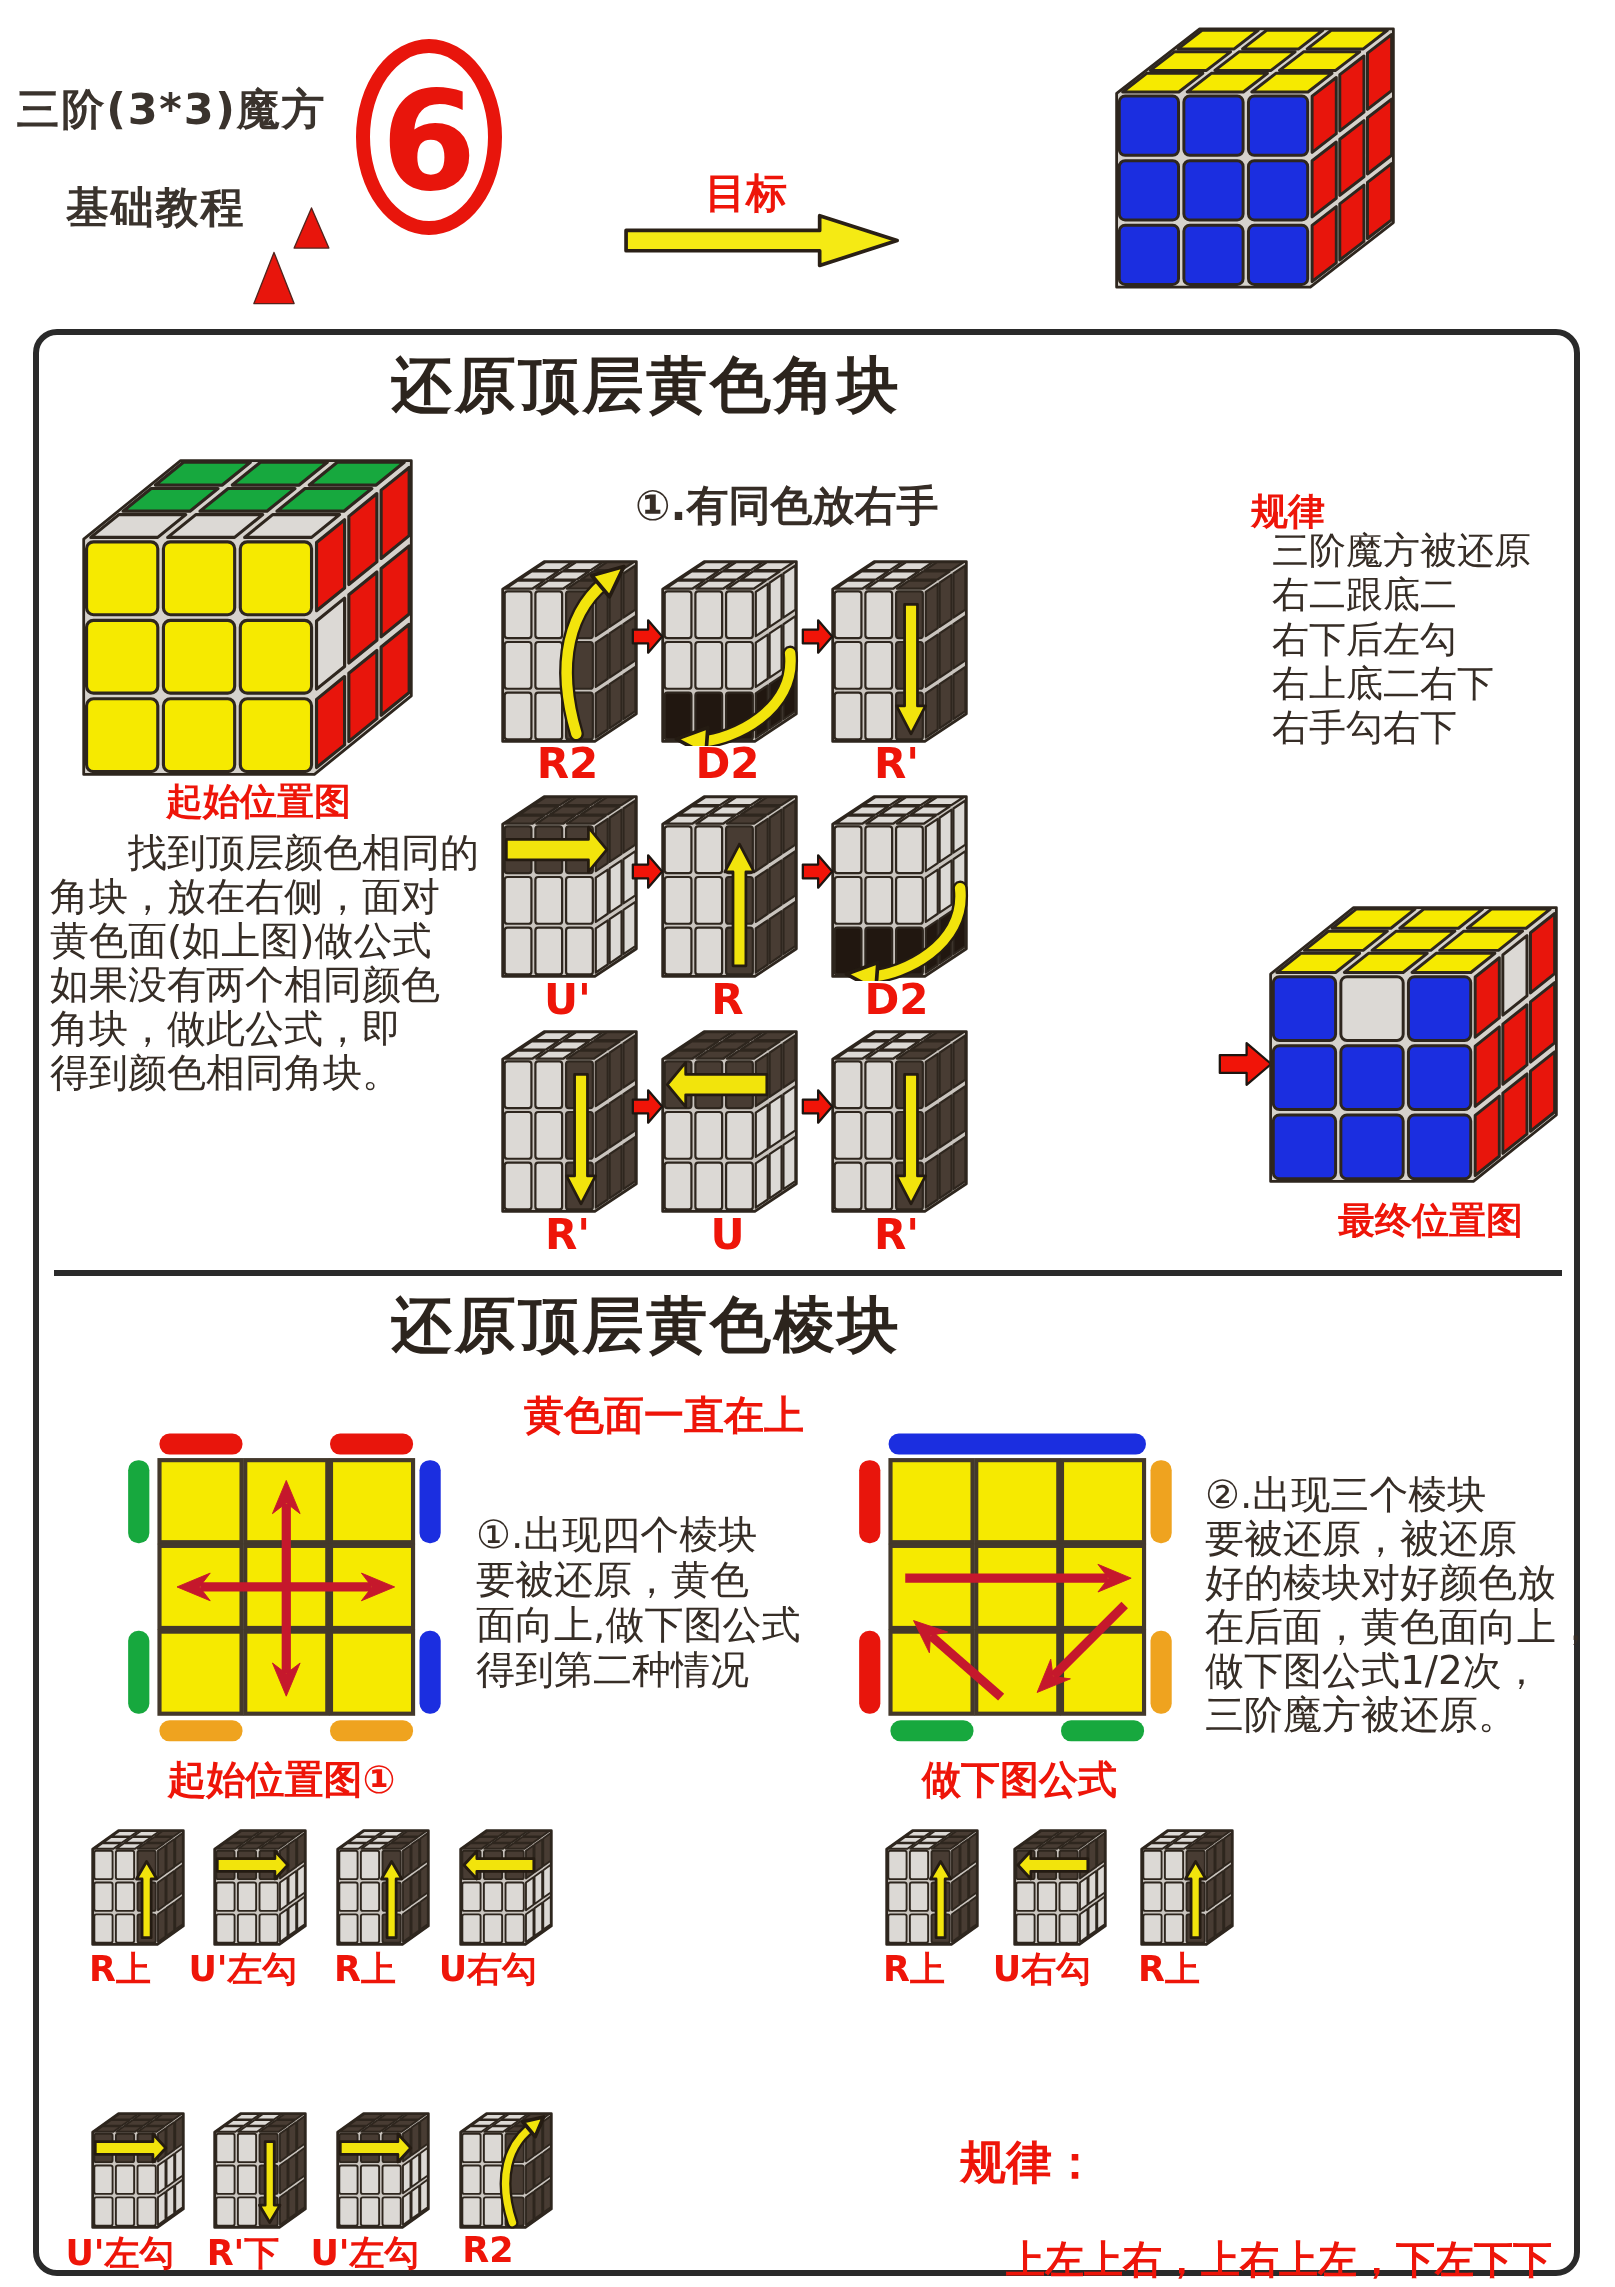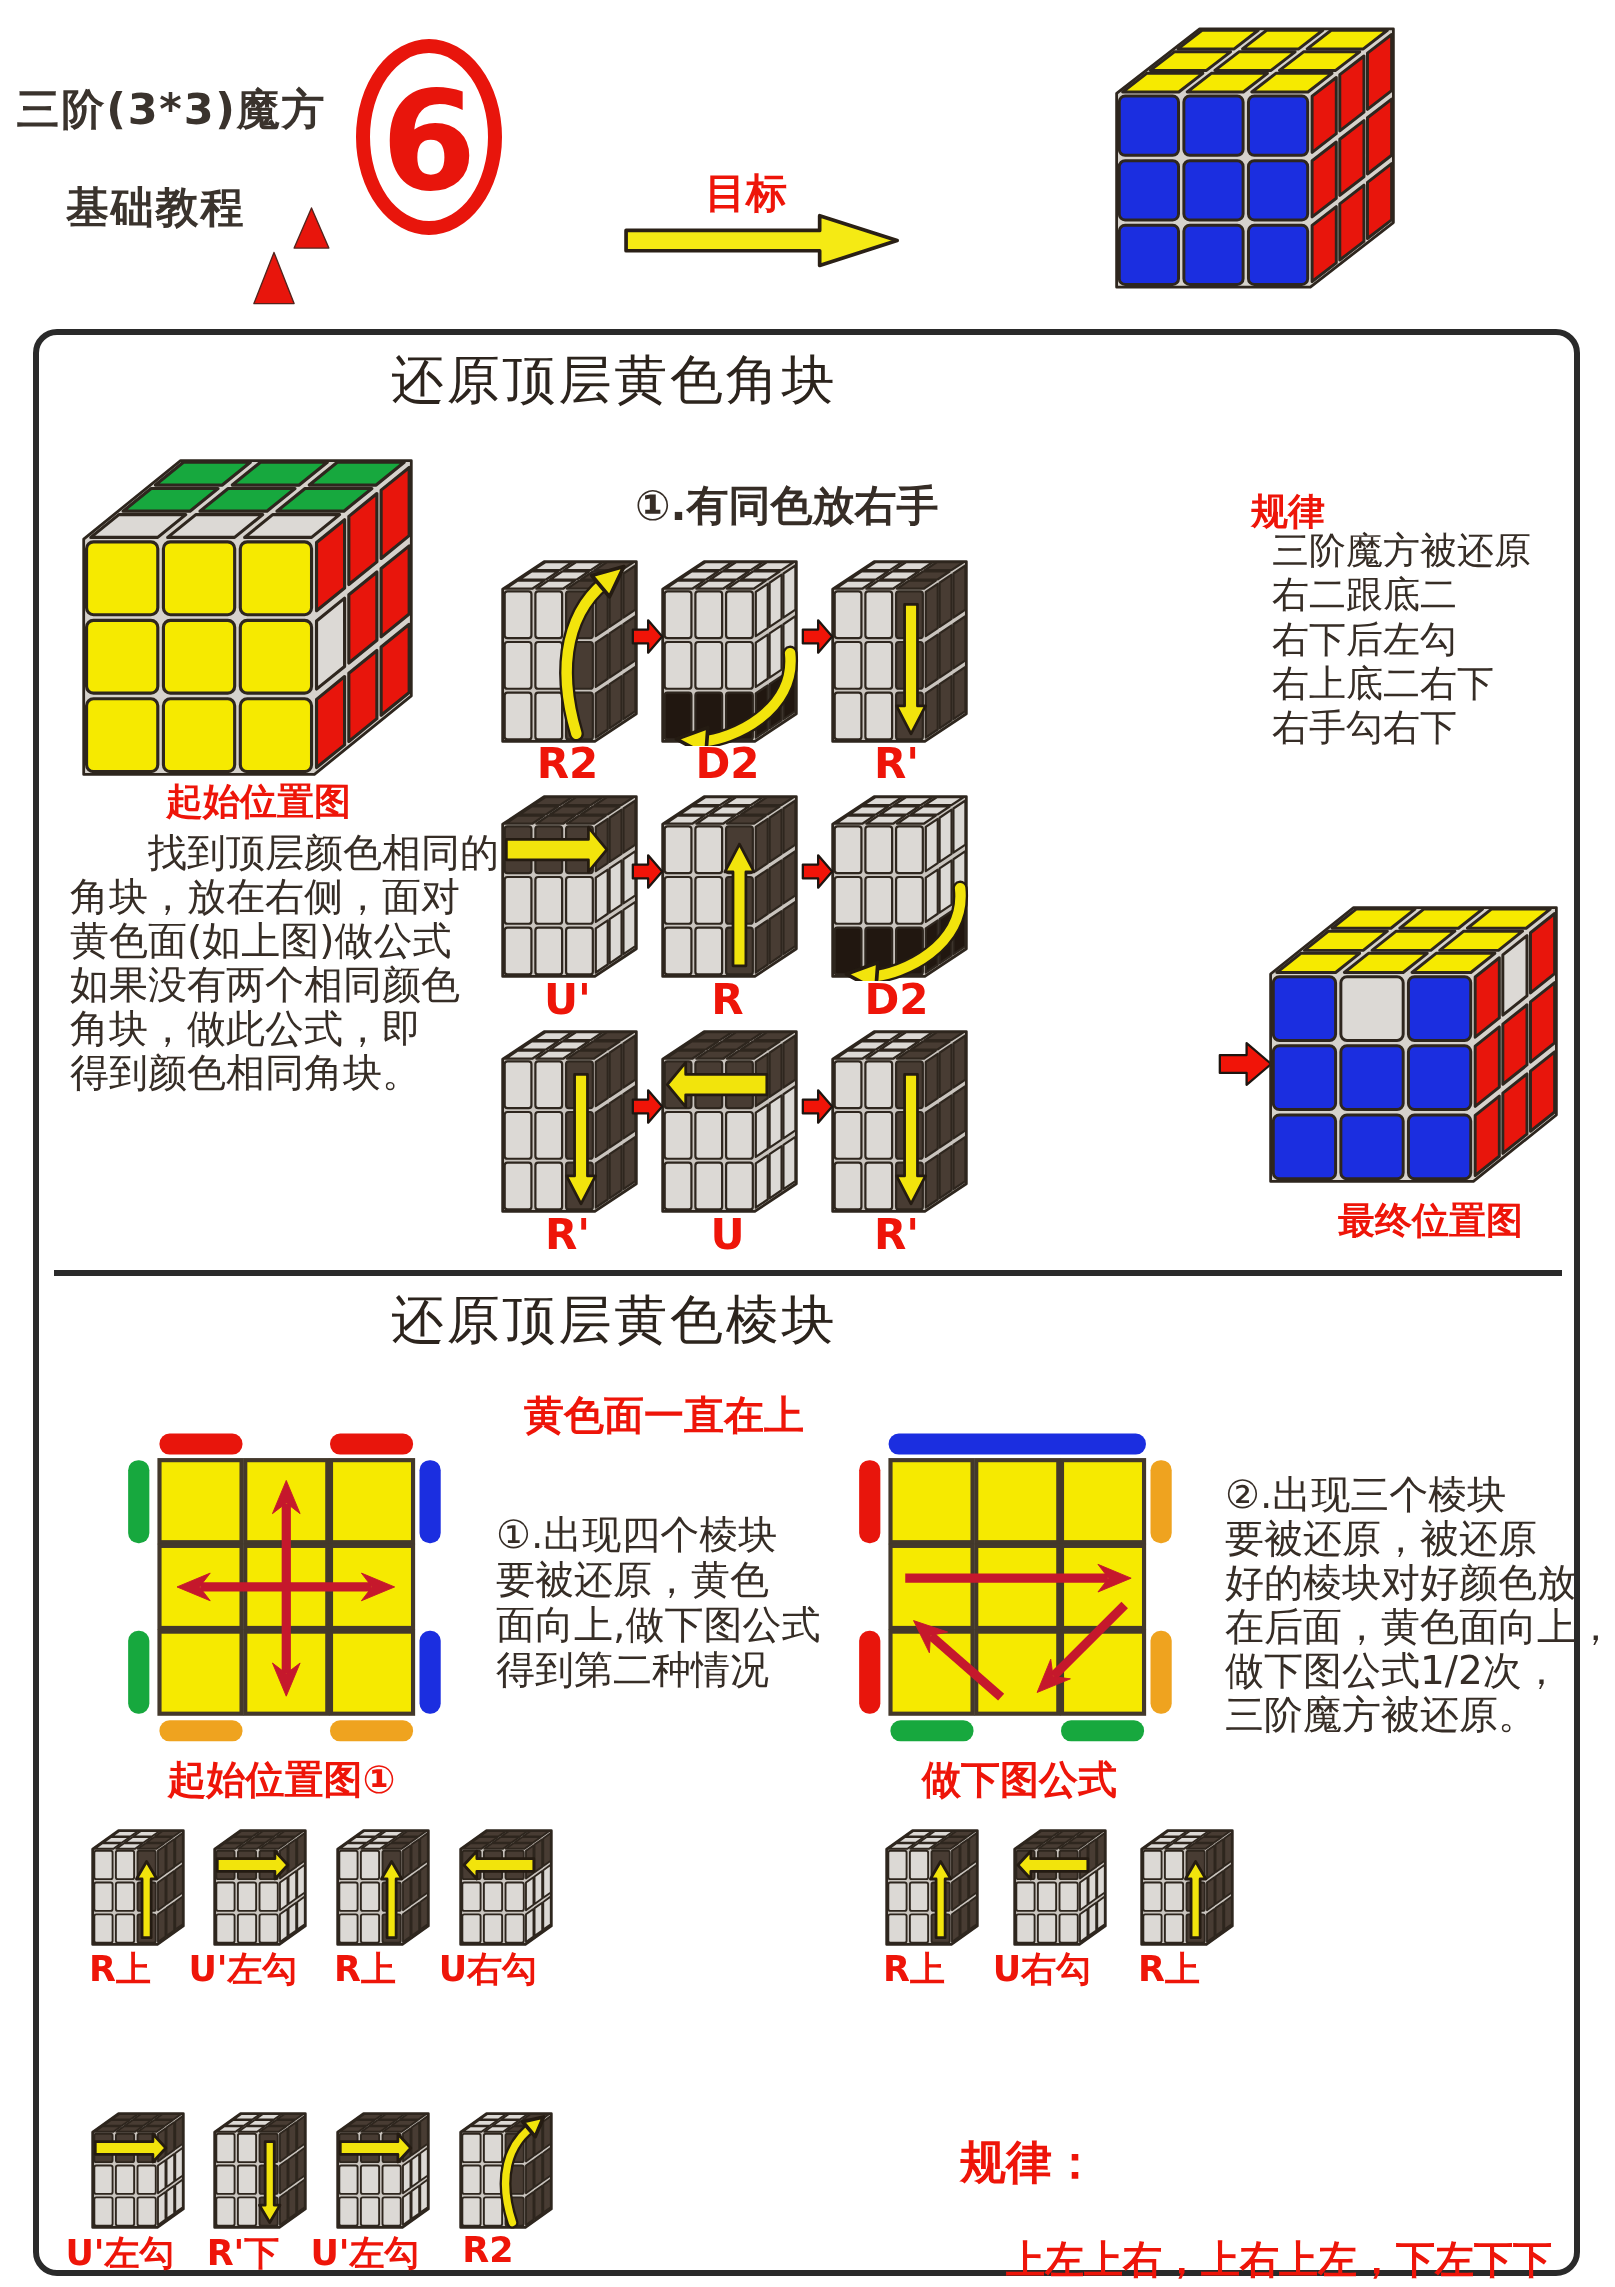--- a/index.html
+++ b/index.html
@@ -2,24 +2,24 @@
 <html style="font-size:14.8px"><head>
 <meta charset="utf-8">
 <style>
   html,body{margin:0;padding:0;background:#fff;}
   #page{position:relative;width:1615px;height:2288px;background:#ffffff;
         font-family:"DejaVu Sans",sans-serif;overflow:hidden;}
   .abs{position:absolute;}
   .ink{color:#362d26;}
   .red{color:#ee1509;}
   .htitle{font-size:43px;font-weight:700;color:#3a332d;letter-spacing:1.8px;}
-  .bigtitle{font-size:53px;font-weight:400;color:#2c241d;letter-spacing:2.8px;white-space:nowrap;}
+  .bigtitle{font-size:61px;font-weight:700;color:#2c241d;letter-spacing:2.8px;white-space:nowrap;}
   .sub{font-size:42px;font-weight:600;color:#362d26;}
   .pre{white-space:pre-line;}
-  .para{font-size:39px;line-height:44px;font-weight:500;margin-left:20px;}
+  .para{font-size:39px;line-height:44px;font-weight:500;}
   .rline{font-size:37px;color:#362d26;font-weight:500;white-space:nowrap;}
   .caselabel{font-size:39px;font-weight:700;color:#ee1509;text-align:center;white-space:nowrap;}
   .steplabel{font-size:42px;font-weight:700;color:#ee1509;text-align:center;white-space:nowrap;}
   .bottomlabel{font-size:35px;font-weight:700;color:#ee1509;text-align:center;white-space:nowrap;}
   #mainbox{left:33px;top:329px;width:1547px;height:1947px;border:6.5px solid #2a2a2a;
            border-radius:24px;box-sizing:border-box;background:transparent;}
   #divider{left:54px;top:1270px;width:1508px;height:5.5px;background:#2a2a2a;}
   #circle6{left:356px;top:39px;width:146px;height:196px;border:14px solid #e8150c;
            border-radius:50%;box-sizing:border-box;display:flex;align-items:center;justify-content:center;}
   #circle6 span{font-size:137px;font-weight:700;color:#e8150c;transform:translateY(3.7px);}

